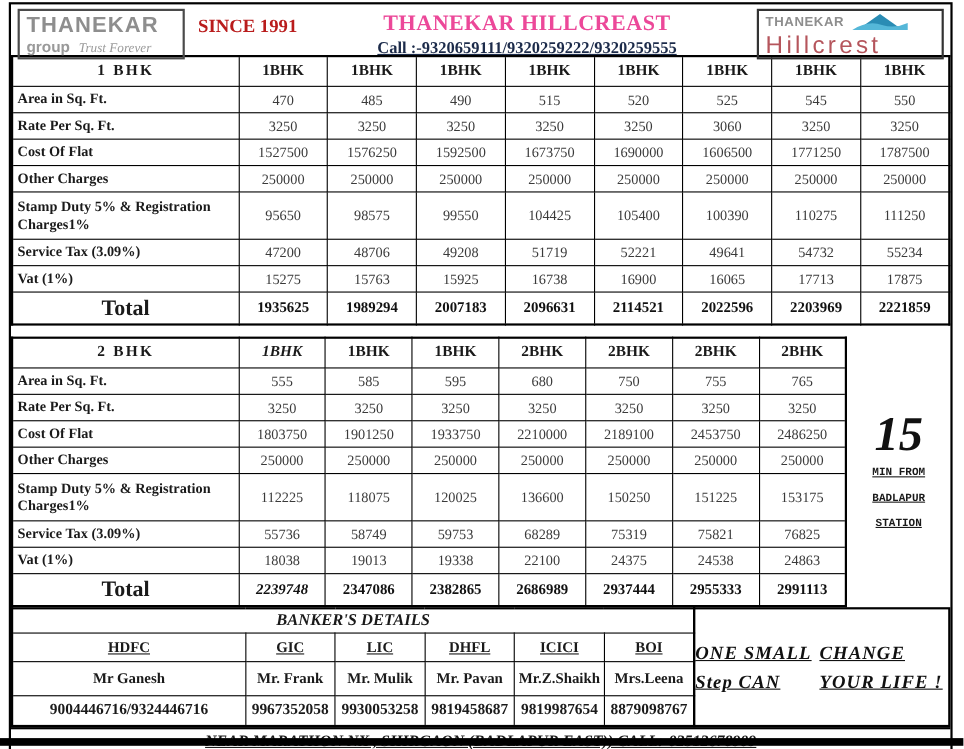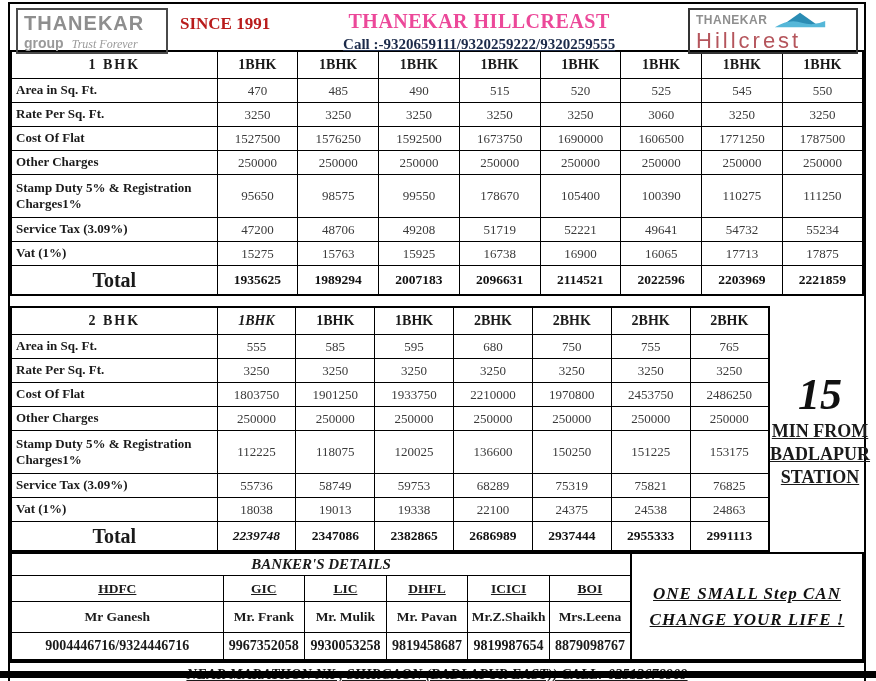--- a/index.html
+++ b/index.html
@@ -41,30 +41,30 @@
   tr.row-total td{height:26px;}
   tr.row-total td.label{text-align:center;font-size:20px;}
   tr.row-total td.value{font-weight:bold;color:#111;font-size:13.5px;}
   .italic{font-style:italic;}
   .table-gap{height:10px;}
   
   .row2{display:flex;align-items:stretch;}
   .t2wrap{width:760px;flex:0 0 auto;}
   .sidebar{flex:1;display:flex;flex-direction:column;align-items:center;justify-content:center;gap:1px;}
   .sidebar-big{font-size:44px;font-weight:bold;font-style:italic;line-height:48px;color:#111;}
-  .sidebar-line{font-weight:bold;font-size:18px;text-decoration:underline;line-height:22px;}
+  .sidebar-line{font-weight:bold;font-size:10px;text-decoration:underline;line-height:22px;font-family:Liberation Mono, monospace;}
   
   .row3{display:flex;align-items:stretch;}
   .bankers-table{width:622px;flex:0 0 auto;border:2px solid #000;}
   .bankers-table th,.bankers-table td{border:1.5px solid #000;text-align:center;overflow:hidden;}
   .banker-title{font-style:italic;font-weight:bold;font-size:15px;height:19px;}
   .banker-bank{font-weight:bold;font-size:13.5px;text-decoration:underline;height:23px;}
   .banker-contact{font-weight:bold;font-size:13.5px;height:28px;}
   .banker-phone{font-weight:bold;font-size:14px;height:24px;}
-  .promo{flex:1;border:2px solid #000;margin-left:-2px;display:flex;flex-direction:column;
+  .promo{flex:1;border:2px solid #000;margin-left:-2px;display:flex;flex-direction:row;
          align-items:center;justify-content:center;}
   .promo-line{font-style:italic;font-weight:bold;font-size:17px;text-decoration:underline;
               line-height:26px;letter-spacing:1px;color:#111;}
   
   .footer{border-top:2px solid #000;height:21px;line-height:21px;text-align:center;}
   .footer span{font-weight:bold;font-style:italic;font-size:14.5px;text-decoration:underline;}
   .bottom-bar{position:absolute;left:0;top:671px;width:876px;height:7px;background:#000;}
 </style>
 </head>
 <body>
@@ -164,21 +164,21 @@
           <td class="value">250000</td>
           <td class="value">250000</td>
           <td class="value">250000</td>
           <td class="value">250000</td>
         </tr>
         <tr class="row-tall">
           <td class="label">Stamp Duty 5% &amp; Registration Charges1%</td>
           <td class="value">95650</td>
           <td class="value">98575</td>
           <td class="value">99550</td>
-          <td class="value">178670</td>
+          <td class="value">104425</td>
           <td class="value">105400</td>
           <td class="value">100390</td>
           <td class="value">110275</td>
           <td class="value">111250</td>
         </tr>
         <tr>
           <td class="label">Service Tax (3.09%)</td>
           <td class="value">47200</td>
           <td class="value">48706</td>
           <td class="value">49208</td>
@@ -260,21 +260,21 @@
               <td class="value">3250</td>
               <td class="value">3250</td>
               <td class="value">3250</td>
             </tr>
             <tr>
               <td class="label">Cost Of Flat</td>
               <td class="value">1803750</td>
               <td class="value">1901250</td>
               <td class="value">1933750</td>
               <td class="value">2210000</td>
-              <td class="value">1970800</td>
+              <td class="value">2189100</td>
               <td class="value">2453750</td>
               <td class="value">2486250</td>
             </tr>
             <tr>
               <td class="label">Other Charges</td>
               <td class="value">250000</td>
               <td class="value">250000</td>
               <td class="value">250000</td>
               <td class="value">250000</td>
               <td class="value">250000</td>

